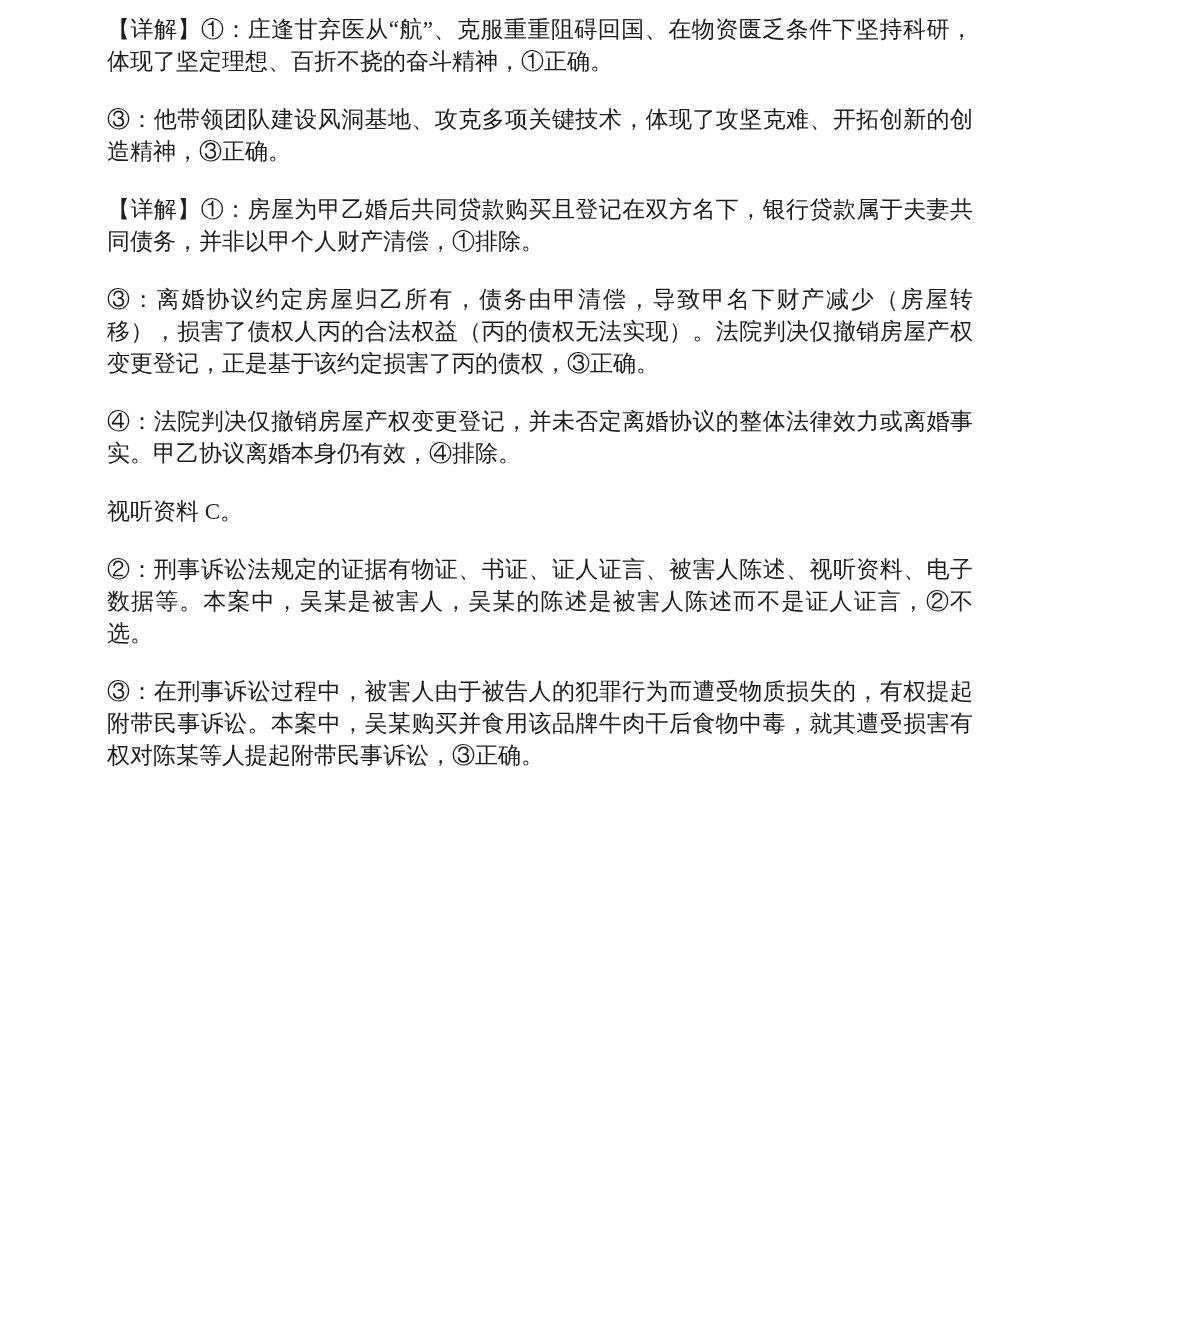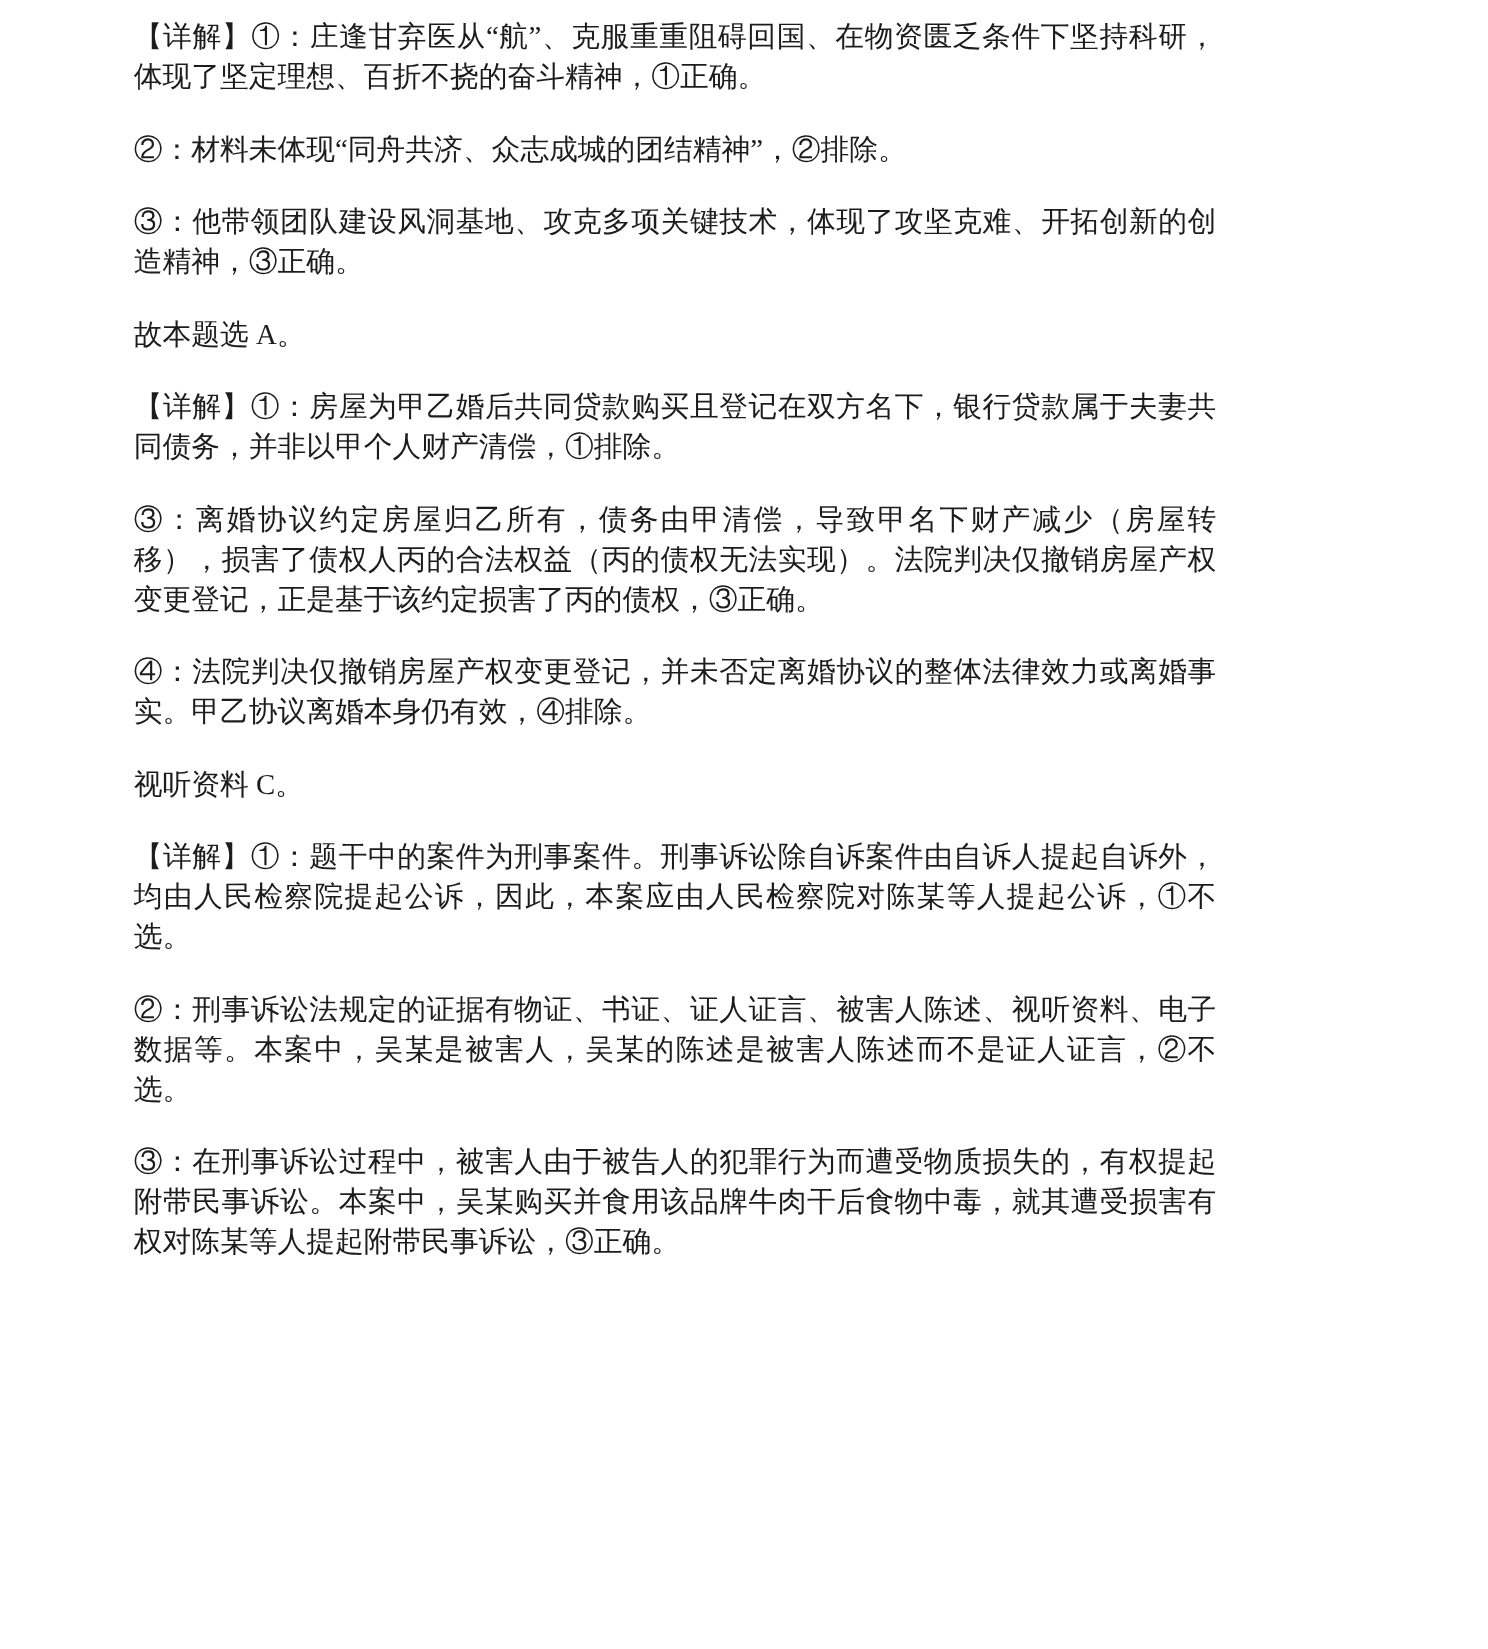--- a/index.html
+++ b/index.html
@@ -27,25 +27,22 @@
   }
   .section-heading {
     margin-top: 90px;
   }
 </style>
 </head>
 <body>
 
 <div class="page">
   <p class="para">【详解】①：庄逢甘弃医从“航”、克服重重阻碍回国、在物资匮乏条件下坚持科研，体现了坚定理想、百折不挠的奋斗精神，①正确。</p>
-  <p class="para">②：材料未体现“同舟共济、众志成城的团结精神”，②排除。</p>
   <p class="para">③：他带领团队建设风洞基地、攻克多项关键技术，体现了攻坚克难、开拓创新的创造精神，③正确。</p>
-  <p class="para">故本题选 A。</p>
 
   <p class="para">【详解】①：房屋为甲乙婚后共同贷款购买且登记在双方名下，银行贷款属于夫妻共同债务，并非以甲个人财产清偿，①排除。</p>
   <p class="para">③：离婚协议约定房屋归乙所有，债务由甲清偿，导致甲名下财产减少（房屋转移），损害了债权人丙的合法权益（丙的债权无法实现）。法院判决仅撤销房屋产权变更登记，正是基于该约定损害了丙的债权，③正确。</p>
   <p class="para">④：法院判决仅撤销房屋产权变更登记，并未否定离婚协议的整体法律效力或离婚事实。甲乙协议离婚本身仍有效，④排除。</p>
   <p class="para">视听资料 C。</p>
 
-  <p class="para">【详解】①：题干中的案件为刑事案件。刑事诉讼除自诉案件由自诉人提起自诉外，均由人民检察院提起公诉，因此，本案应由人民检察院对陈某等人提起公诉，①不选。</p>
   <p class="para">②：刑事诉讼法规定的证据有物证、书证、证人证言、被害人陈述、视听资料、电子数据等。本案中，吴某是被害人，吴某的陈述是被害人陈述而不是证人证言，②不选。</p>
   <p class="para">③：在刑事诉讼过程中，被害人由于被告人的犯罪行为而遭受物质损失的，有权提起附带民事诉讼。本案中，吴某购买并食用该品牌牛肉干后食物中毒，就其遭受损害有权对陈某等人提起附带民事诉讼，③正确。</p>
 </div>
 
 </body></html>

